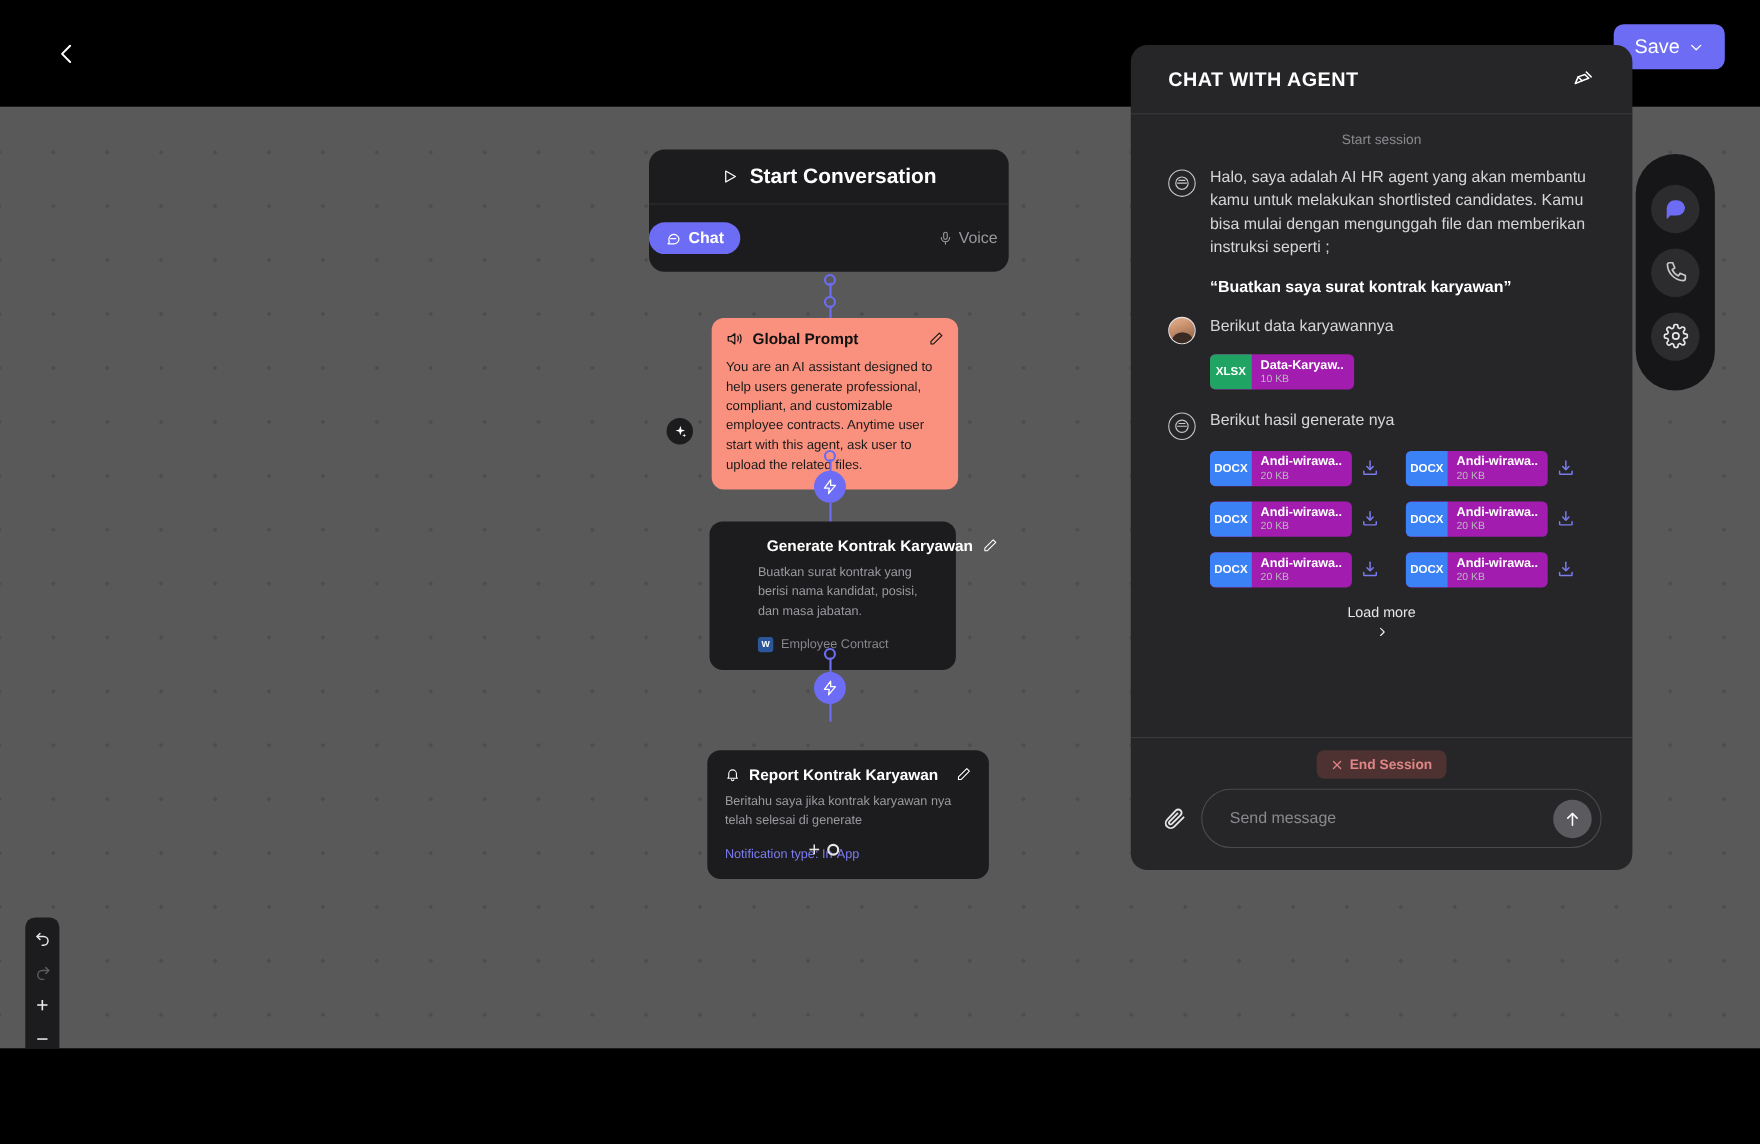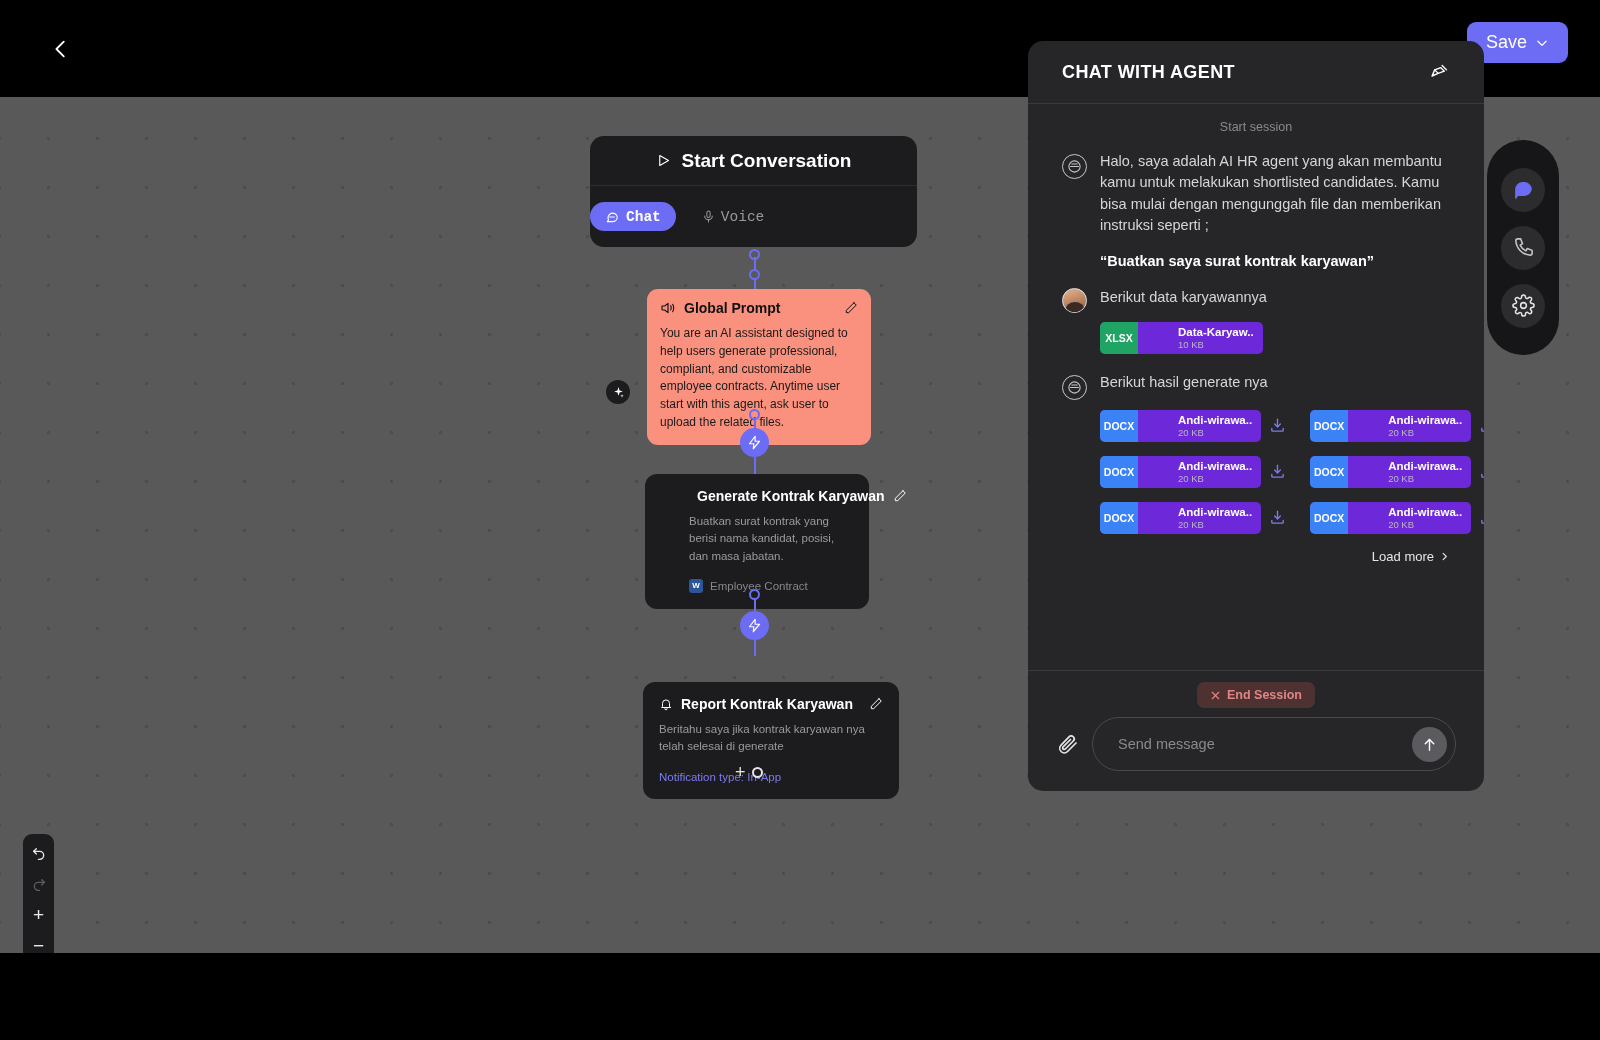--- a/index.html
+++ b/index.html
@@ -64,21 +64,21 @@
   .node { position: absolute; border-radius: 13px; }
   .node-start {
     left: 590px; top: 39px; width: 327px;
     background: #1c1c1e; border-radius: 14px; overflow: hidden;
   }
   .node-start-head {
     height: 50px; display: flex; align-items: center; justify-content: center;
     gap: 11px; border-bottom: 1px solid #2e2e30;
   }
   .node-start-head .lbl { color: #fff; font-size: 19px; font-weight: 600; }
-  .node-start-body { height: 61px; display: flex; align-items: center; justify-content: flex-start; gap: 16px; font-family: Liberation Mono, monospace; }
+  .node-start-body { height: 61px; display: flex; align-items: center; justify-content: space-between; gap: 16px; }
   .pill-chat {
     background: #6c6cf5; color: #fff; border-radius: 999px; height: 29px;
     padding: 0 15px; display: flex; align-items: center; gap: 7px;
     font-size: 14.5px; font-weight: 600; cursor: pointer;
   }
   .pill-voice {
     color: #98989d; height: 29px; padding: 0 10px;
     display: flex; align-items: center; gap: 6px; font-size: 14.5px; cursor: pointer;
   }
 
@@ -176,42 +176,42 @@
     content:""; position:absolute; left:50%; top:58%; width:19px; height:16px;
     transform: translateX(-50%); border-radius: 50% 50% 0 0; background:#3a2a24;
   }
   .msg-text { color: #d6d6d9; font-size: 14.5px; line-height: 1.48; }
   .msg-quote { color: #fff; font-size: 14.5px; font-weight: 700; margin-top: 16px; }
   .user-row { display: flex; gap: 13px; align-items: flex-start; margin-top: 18px; }
   .user-text { color: #d6d6d9; font-size: 14.5px; line-height: 1.5; }
 
   .file-card {
     display: inline-flex; align-items: stretch; border-radius: 5px; overflow: hidden;
-    background: #6d28d9; height: 32px; cursor: pointer; gap: 32px;
+    background: #a21caf; height: 32px; cursor: pointer;
   }
   .file-chip {
     width: 38px; display: flex; align-items: center; justify-content: center;
     color: #fff; font-size: 10.5px; font-weight: 700;
   }
   .file-chip.xlsx { background: #1fa463; }
   .file-chip.docx { background: #3b82f6; }
   .file-meta { padding: 2px 9px 2px 8px; display: flex; flex-direction: column; justify-content: center; }
   .file-name { color: #fff; font-size: 11.5px; font-weight: 600; line-height: 1.15; white-space: nowrap; }
   .file-size { color: #b9b9bd; font-size: 9.5px; line-height: 1.2; }
   .xlsx-wrap { margin: 9px 0 0 38px; }
 
   .docx-grid {
     margin: 10px 0 0 38px; display: grid; grid-template-columns: auto auto;
     gap: 14px 24px; justify-content: start; align-items: center;
   }
   .docx-cell { display: flex; align-items: center; gap: 8px; }
   .dl-icon { width: 17px; height: 17px; cursor: pointer; }
   .load-more {
     display: flex; align-items: center; justify-content: flex-end; gap: 5px;
-    margin-top: 15px; color: #e6e6e9; font-size: 13px; cursor: pointer;
+    margin-top: 15px; color: #e6e6e9; font-size: 13px; cursor: pointer; flex-direction: column;
   }
   .load-more svg { width: 11px; height: 11px; }
 
   .chat-foot { border-top: 1px solid #3a3a3c; padding: 11px 28px 20px 28px; flex-shrink: 0; }
   .end-session {
     margin: 0 auto 9px auto; width: 118px; height: 26px; border-radius: 7px;
     background: #4e3232; color: #e08585; font-size: 12.5px; font-weight: 600;
     display: flex; align-items: center; justify-content: center; gap: 6px; cursor: pointer;
   }
   .input-row { display: flex; align-items: center; gap: 12px; }

